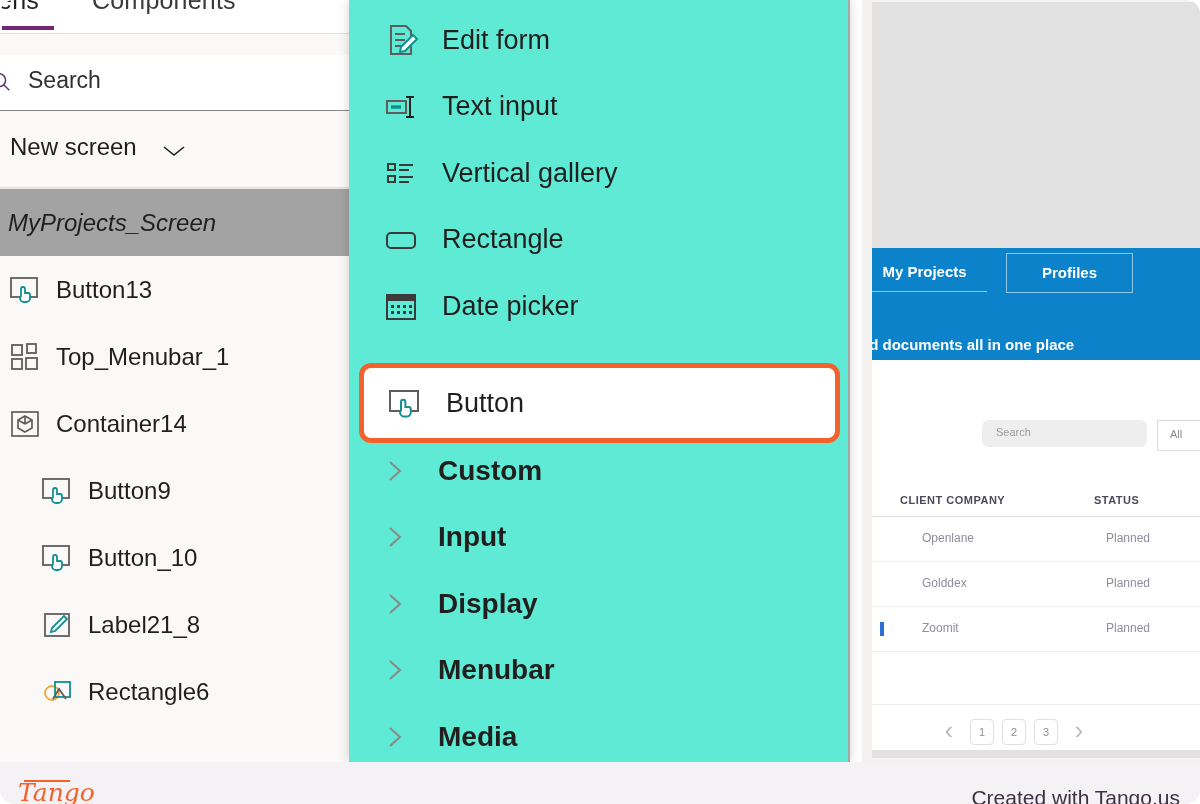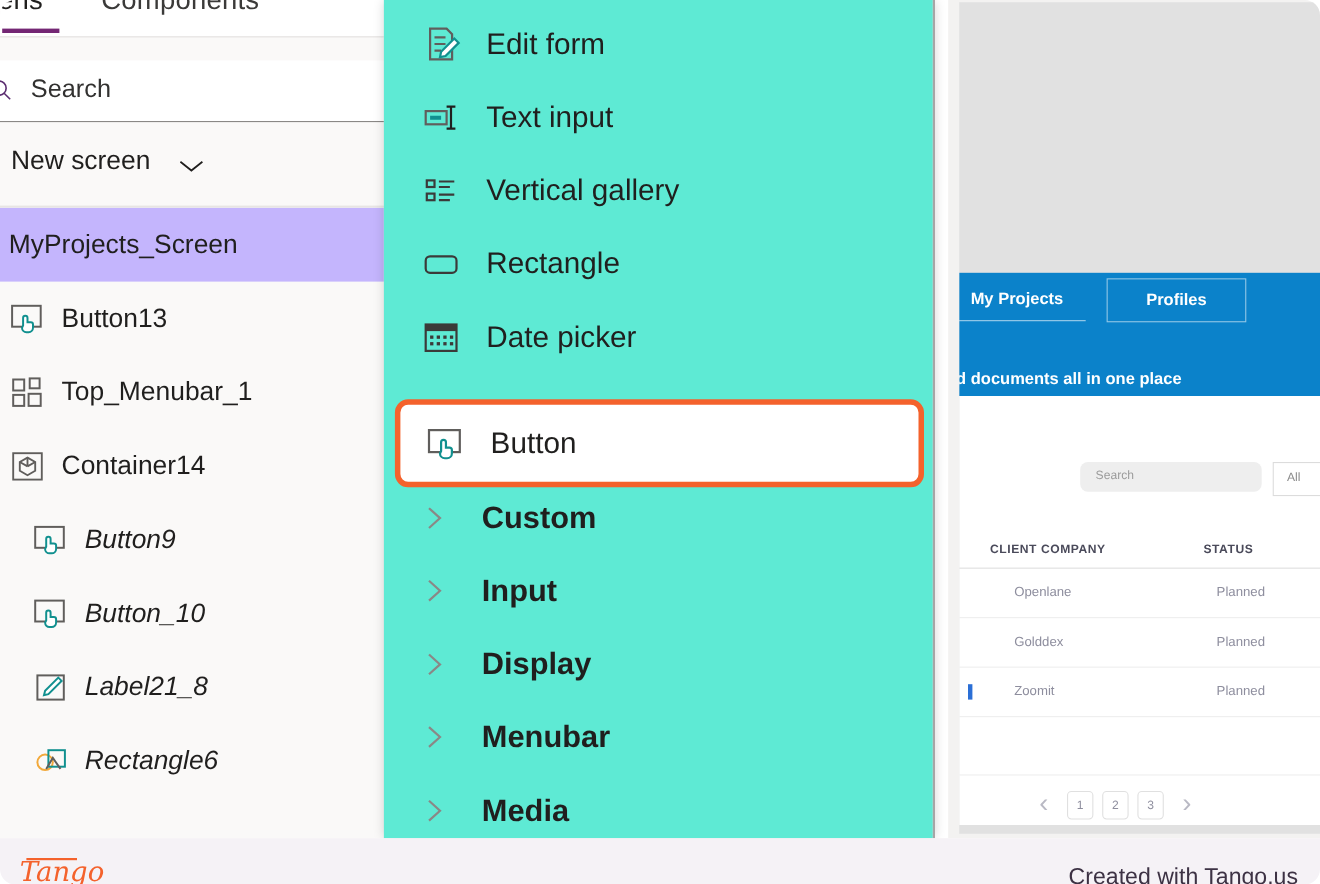--- a/index.html
+++ b/index.html
@@ -58,29 +58,29 @@
   }
 
   .tree{
     position:absolute;left:0;top:188px;width:349px;
   }
   .tree-row{
     position:relative;height:67px;display:flex;align-items:center;
     padding-left:8px;box-sizing:border-box;
   }
   .tree-row.app{height:65px;}
-  .tree-row.selected{background:#c4b5fd;}
+  .tree-row.selected{background:#a3a3a3;font-style:italic;}
   .tree-row .tr-label{
     font-size:24px;color:#201f1e;white-space:nowrap;
   }
   .tree-row .tr-icon{
     width:34px;height:34px;margin-right:14px;flex:0 0 auto;display:block;
   }
   .tree-row.indent1{padding-left:8px;}
-  .tree-row.indent2{padding-left:29px;font-style:italic;}
+  .tree-row.indent2{padding-left:40px;}
   .tree-sep{height:1px;background:#edebe9;margin:0;}
 
   
   .menu{
     position:absolute;left:349px;top:0;width:501px;height:762px;
     background:#5eead4;box-shadow:0 0 10px rgba(0,0,0,.18);
     overflow:hidden;
   }
   .menu-item{
     position:relative;height:66.5px;display:flex;align-items:center;

